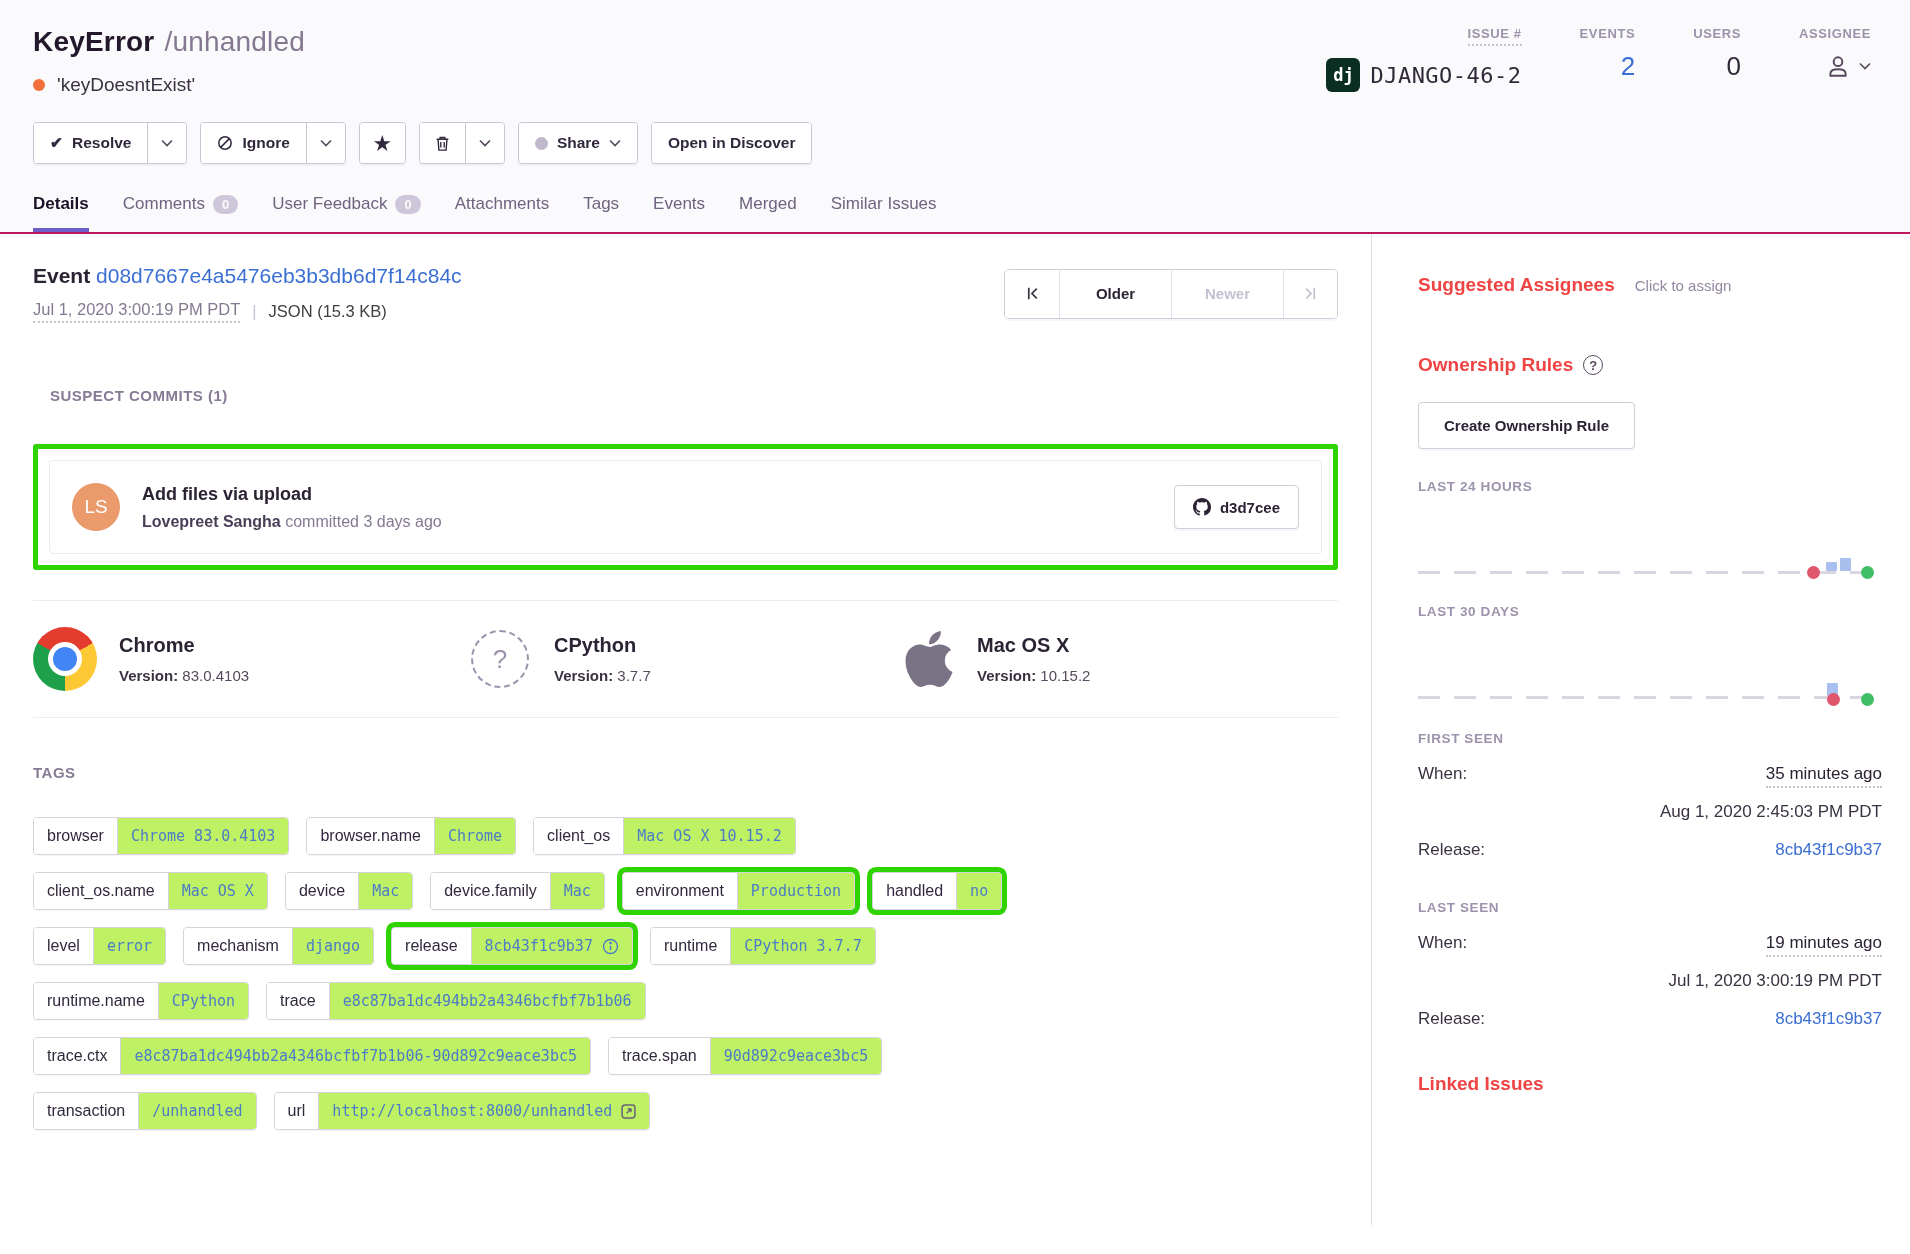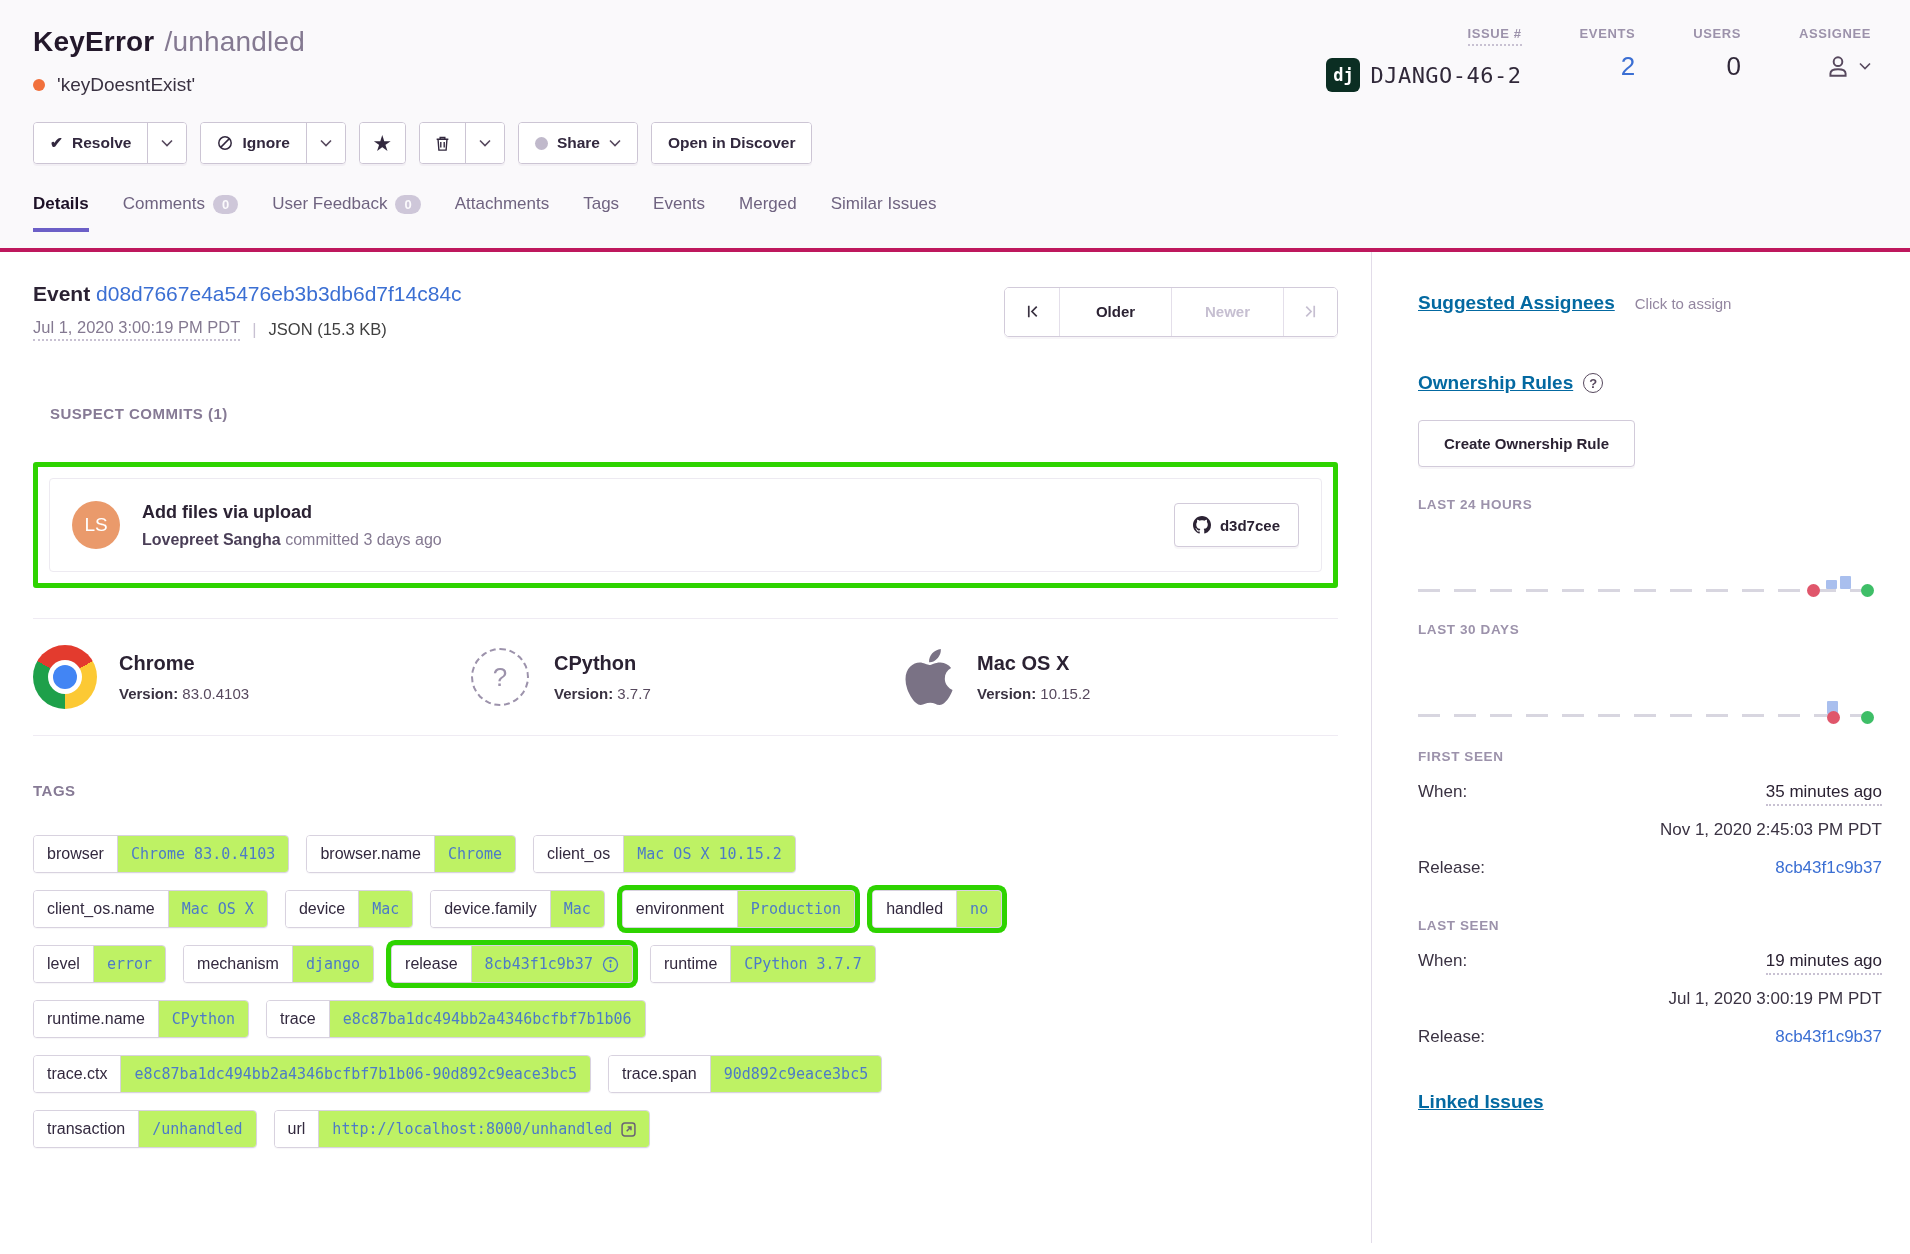--- a/index.html
+++ b/index.html
@@ -6,21 +6,21 @@
   html,body { margin:0; padding:0; }
   body {
     width:1910px; height:1254px; overflow:hidden;
     background:#fff; color:#2B2233;
     font-family:"Liberation Sans", sans-serif;
     -webkit-font-smoothing:antialiased;
   }
   .mono { font-family:"DejaVu Sans Mono", monospace; }
 
   
-  .issue-header { background:#FAF9FB; border-bottom:4px solid #be185d; padding:26px 33px 16px 33px; }
+  .issue-header { background:#FAF9FB; border-bottom:2px solid #be185d; padding:26px 33px 0 33px; }
   .header-top { display:flex; justify-content:space-between; align-items:flex-start; }
   .title-line { font-size:28px; font-weight:bold; color:#23182B; letter-spacing:.2px; }
   .title-sub { font-weight:400; color:#847991; margin-left:10px; }
   .culprit { margin-top:16px; display:flex; align-items:center; gap:12px; font-size:19px; color:#3A3242; }
   .level-dot { width:12px; height:12px; border-radius:50%; background:#F1703C; flex:0 0 auto; }
 
   .stats { display:flex; gap:58px; padding-right:6px; }
   .stat { display:flex; flex-direction:column; align-items:flex-end; gap:12px; }
   .stat-label { font-size:13px; font-weight:bold; letter-spacing:.6px; color:#9C92AB; }
   .stat-label.dotted { border-bottom:2px dotted #C8C1D2; padding-bottom:3px; }
@@ -113,21 +113,21 @@
   .tag-row { display:flex; gap:17px; }
   .pill { display:inline-flex; align-items:stretch; border:1px solid #D8D2DF; border-radius:4px;
           overflow:hidden; background:#fff; box-shadow:0 1px 1px rgba(45,0,85,0.04); cursor:pointer; }
   .pill.hl { box-shadow:0 0 0 5px #2ED300; }
   .pill-key { padding:9px 13px; font-size:16px; color:#32283E; background:#fff; display:flex; align-items:center; }
   .pill-val { padding:9px 13px; font-size:15px; color:#4D7BC7; background:#bef264;
               border-left:1px solid #D8D2DF; font-family:"DejaVu Sans Mono", monospace;
               display:flex; align-items:center; gap:9px; }
 
   
-  .sb-h { font-size:19px; font-weight:bold; color:#0369a1;text-decoration:underline; }
+  .sb-h { font-size:19px; font-weight:bold; color:#ef4444; }
   .sb-hint { font-size:15px; font-weight:400; color:#9386A0; margin-left:10px; }
   .sb-row-title { display:flex; align-items:center; gap:10px; }
   .qmark { width:20px; height:20px; border:1.6px solid #57495E; border-radius:50%; color:#57495E;
            font-size:13px; font-weight:bold; display:inline-flex; align-items:center; justify-content:center; }
   .ownership { margin-top:58px; }
   .sb-btn { margin-top:26px; background:#fff; border:1px solid #D2CBDA; border-radius:4px;
             padding:14px 25px; font-size:15px; font-weight:bold; color:#2B2233;
             box-shadow:0 2px 0 rgba(45,0,85,0.04); cursor:pointer; }
   .env-title { margin-top:40px; font-size:20px; }
   .spark-label { margin-top:30px; font-size:13.5px; font-weight:bold; letter-spacing:.6px; color:#9C92AB; }
@@ -548,21 +548,21 @@
       <div class="m-dot m-red" style="right:42px; bottom:-1px;"></div>
       <div class="m-dot m-green" style="right:8px; bottom:-1px;"></div>
     </div>
 
     <div class="seen-label">FIRST SEEN</div>
     <div class="kv">
       <span class="k">When:</span>
       <span class="v dotted">35 minutes ago</span>
     </div>
     <div class="kv right-only">
-      <span class="v date">Nov 1, 2020 2:45:03 PM PDT</span>
+      <span class="v date">Aug 1, 2020 2:45:03 PM PDT</span>
     </div>
     <div class="kv">
       <span class="k">Release:</span>
       <a class="v rel-link" href="#">8cb43f1c9b37</a>
     </div>
 
     <div class="seen-label" style="margin-top:40px;">LAST SEEN</div>
     <div class="kv">
       <span class="k">When:</span>
       <span class="v dotted">19 minutes ago</span>

